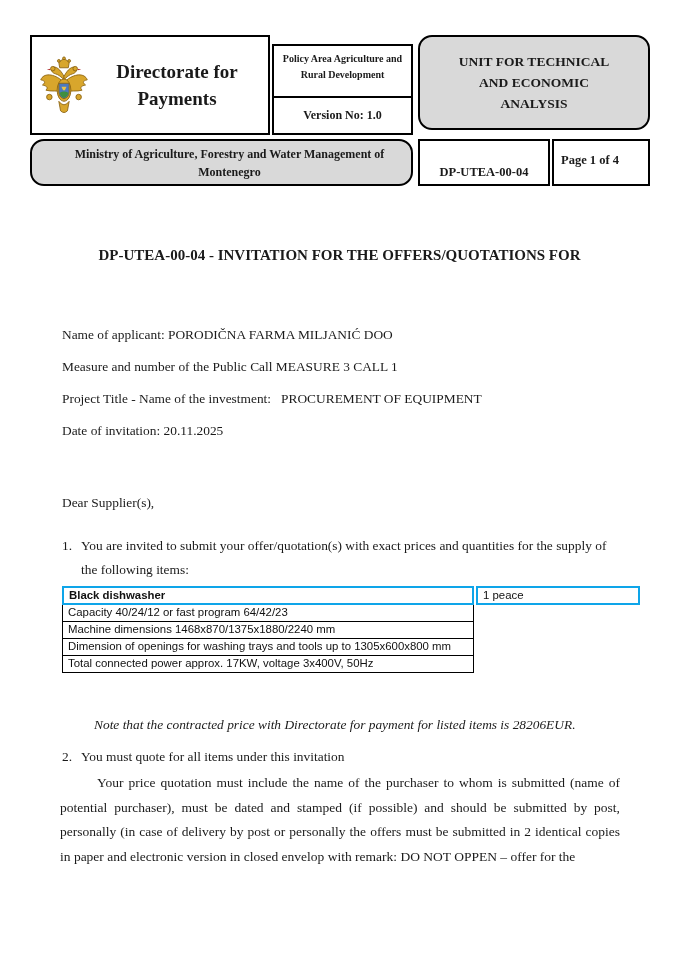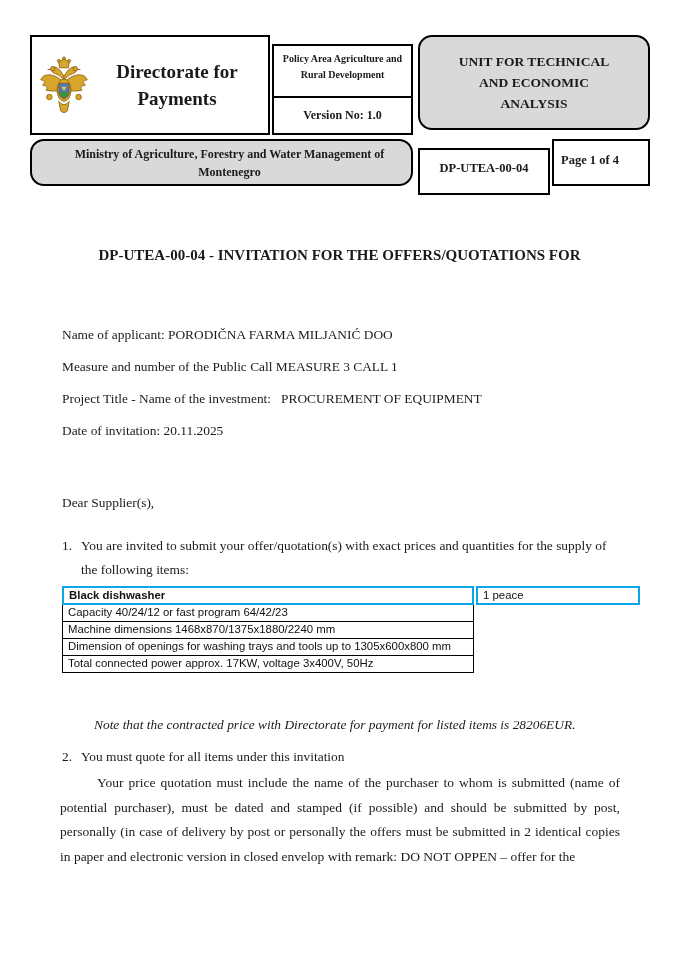--- a/index.html
+++ b/index.html
@@ -36,21 +36,21 @@
   .cell-c { left: 388px; top: 0; width: 232px; height: 95px;
     font-weight: bold; font-size: 13.5px; line-height: 21px;
     text-align: center; padding: 14px 26px 0 26px; }
 
   .cell-d { left: 0; top: 104px; width: 383px; height: 47px;
     font-weight: bold; font-size: 12px; line-height: 18px;
     text-align: center; padding: 4px 26px 0 42px; }
 
   .cell-e1 { left: 388px; top: 104px; width: 132px; height: 47px;
     font-weight: bold; font-size: 12.5px; display: flex;
-    align-items: flex-start; justify-content: center; padding-top: 11px; margin-top: 9px; }
+    align-items: flex-start; justify-content: center; padding-top: 24px; }
   .cell-e2 { left: 522px; top: 104px; width: 98px; height: 47px;
     font-weight: bold; font-size: 12.5px; padding: 12px 0 0 7px; }
 
   
   .doc-title {
     position: absolute; left: 0; top: 243px; width: 100%;
     text-align: center; font-weight: bold; font-size: 15px; line-height: 25px;
   }
 
   .field {

